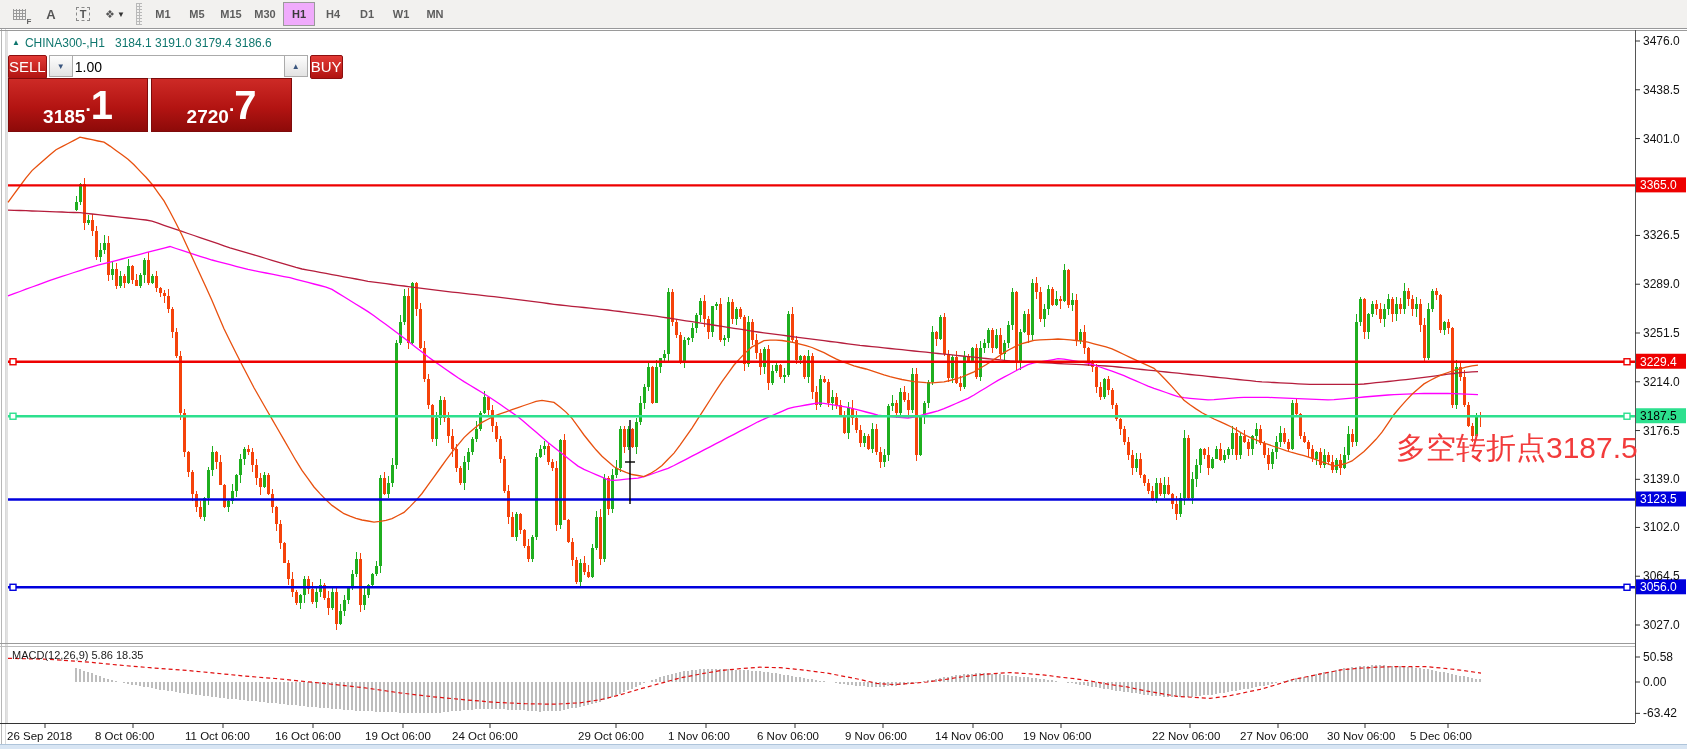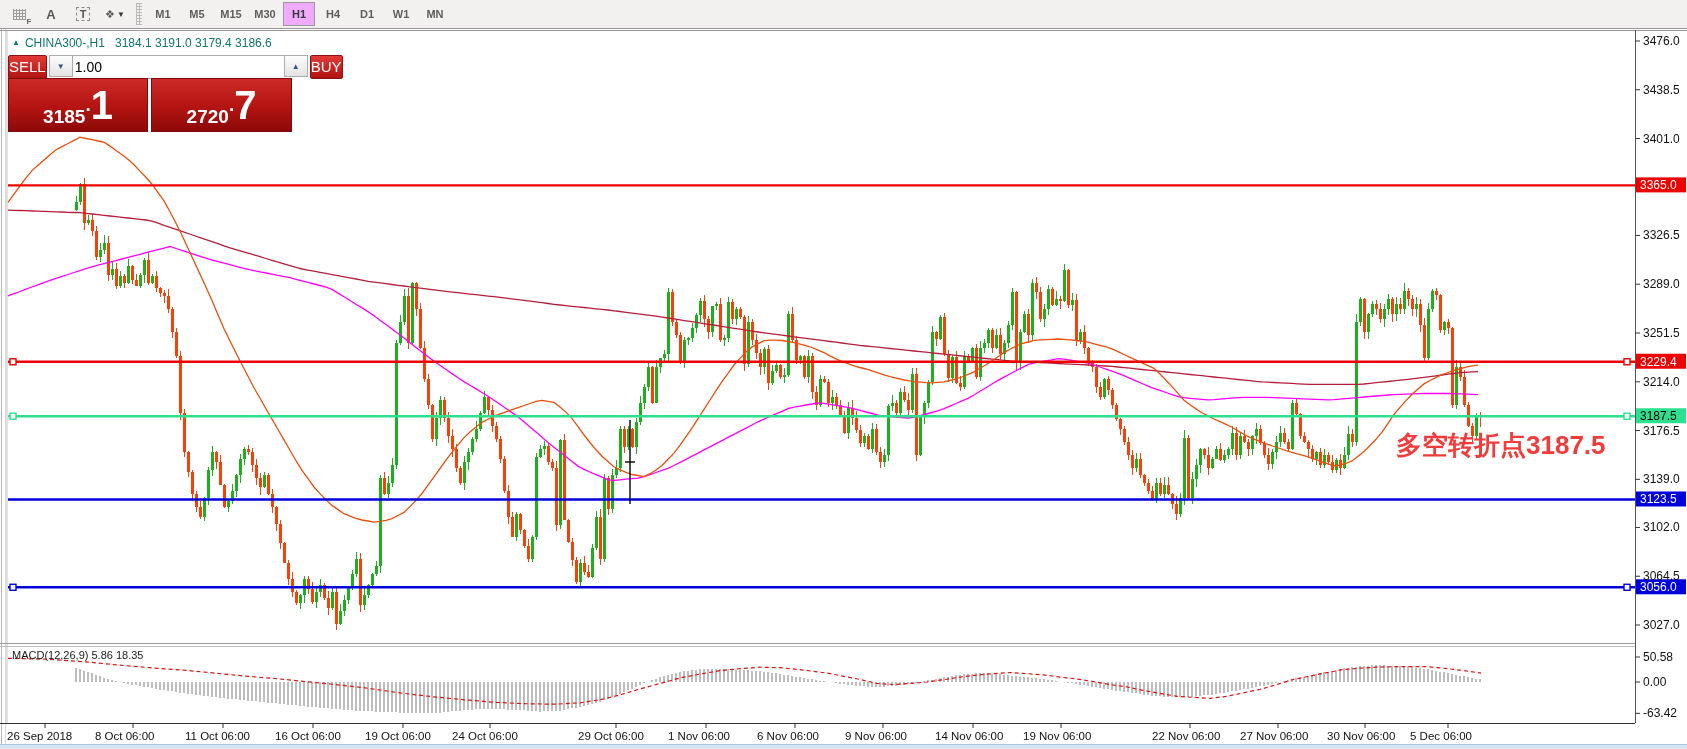--- a/index.html
+++ b/index.html
@@ -43,21 +43,21 @@
   .price-box{width:139px;height:52px;margin-right:3px;color:#fff;
     background:linear-gradient(#cd2a26 0%,#b31412 55%,#8d0a09 100%);border:1px solid #7e0b0b;
     display:flex;align-items:center;justify-content:center;cursor:pointer;}
   .price-box:last-child{margin-right:0;width:140px;}
   .price-int{font-size:19px;font-weight:bold;padding-top:24px;}
   .price-dot{font-size:19px;font-weight:bold;}
   .price-big{font-size:40px;font-weight:bold;line-height:40px;}
   
   .macd-label{position:absolute;left:12px;top:649px;font-size:11px;color:#1a1a1a;}
   
-  .annotation{position:absolute;font-weight:bold;font-size:26px;white-space:nowrap;cursor:pointer;text-align:right;}
+  .annotation{position:absolute;font-weight:normal;font-size:30px;white-space:nowrap;cursor:pointer;text-align:right;}
   
   .bottom-strip{position:absolute;left:0;top:744px;width:1687px;height:5px;background:#d8e5f3;border-top:1px solid #aec4da;}
   svg text{font-family:"Liberation Sans","DejaVu Sans",sans-serif;}
 </style>
 </head>
 <body>
 
 <div id="stage">
 
   <div class="toolbar">

